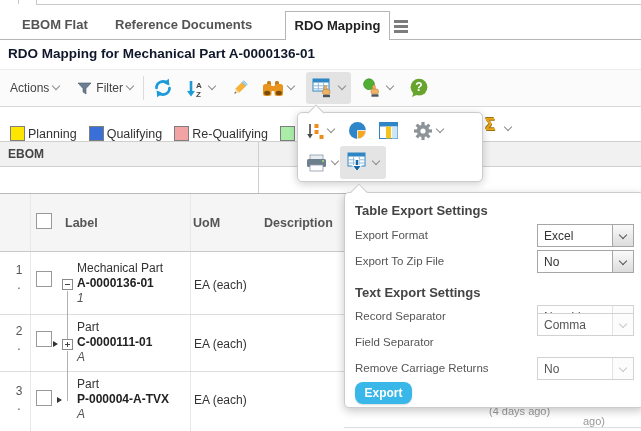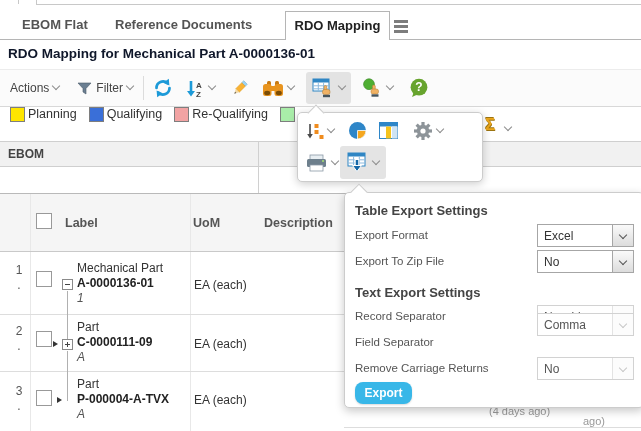--- a/index.html
+++ b/index.html
@@ -24,21 +24,21 @@
              border-top:1px solid #ececec; border-bottom:1px solid #d8d8d8;
              display:flex; align-items:center; padding-left:10px; }
   .tbtn { display:flex; align-items:center; color:#444; cursor:pointer; }
   .chev { width:6px; height:6px; border-right:1.6px solid #8c8c8c; border-bottom:1.6px solid #8c8c8c;
           transform:rotate(45deg); display:inline-block; margin-left:4px; position:relative; top:-2px; }
   .tsep { width:1px; height:24px; background:#dcdcdc; margin-left:10px; }
   .tactive { background:#e3e3e3; border-radius:3px; height:32px; display:flex; align-items:center; padding:0 6px; }
 
   
   .legend-row { position:absolute; left:0; top:107px; width:641px; height:34px;
-                display:flex; align-items:flex-start; padding-left:10px; }
+                display:flex; align-items:flex-end; padding-left:10px; }
   .lg-sq { width:15px; height:15px; border:1px solid #7e7e7e; margin-right:3px; flex:none; }
   .lg-label { margin-right:12px; font-size:12.5px; color:#333; }
   .sigma { position:absolute; left:485px; top:115px; font-size:17px; font-weight:bold;
            color:#eca71d; text-shadow:0.6px 0.6px 0 #9c7410, -0.6px -0.6px 0 #9c7410; cursor:pointer; }
 
   
   .ebom-bar { position:absolute; left:0; top:141px; width:641px; height:26px; background:#f1f1f1;
               border-top:1px solid #cfcfcf; border-bottom:1px solid #cfcfcf;
               display:flex; align-items:center; padding-left:8px; font-weight:bold; color:#444; }
   .header-row { position:absolute; left:0; top:193px; width:641px; height:59px; background:#f5f5f5;
@@ -256,21 +256,21 @@
   <div class="row" style="top:315px; height:57px;">
     <div class="colline" style="left:30px;"></div>
     <div class="colline" style="left:190px;"></div>
     <div class="num" style="top:9px;">
       <div>2</div>
         <div>.</div>
     </div>
     <div class="cb" style="left:36px; top:16px;"></div>
     <div class="part-lines" style="top:5px;">
       <div class="pl-type">Part</div>
-      <div class="pl-id">C-0000111-09</div>
+      <div class="pl-id">C-0000111-01</div>
       <div class="pl-rev">A</div>
     </div>
     <div class="uom" style="top:22px;">EA (each)</div>
   </div>
   <div class="row" style="top:372px; height:59px; border-bottom:none;">
     <div class="colline" style="left:30px;"></div>
     <div class="colline" style="left:190px;"></div>
     <div class="num" style="top:12px;">
       <div>3</div>
         <div>.</div>

